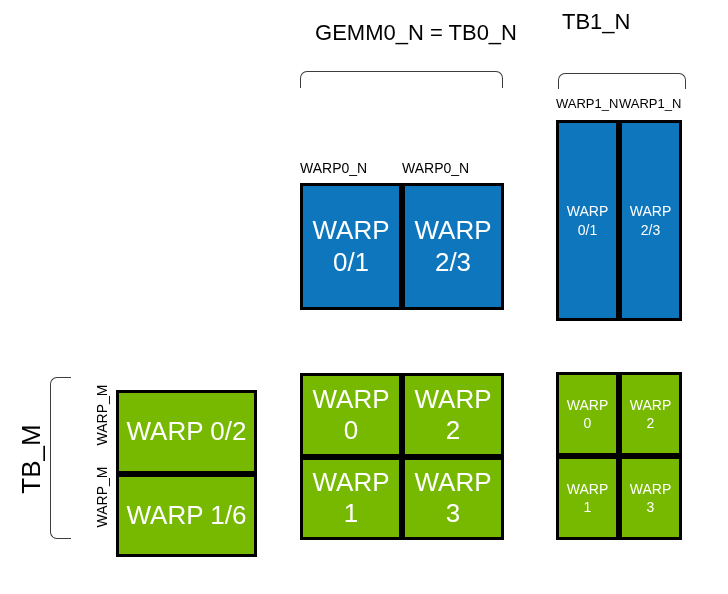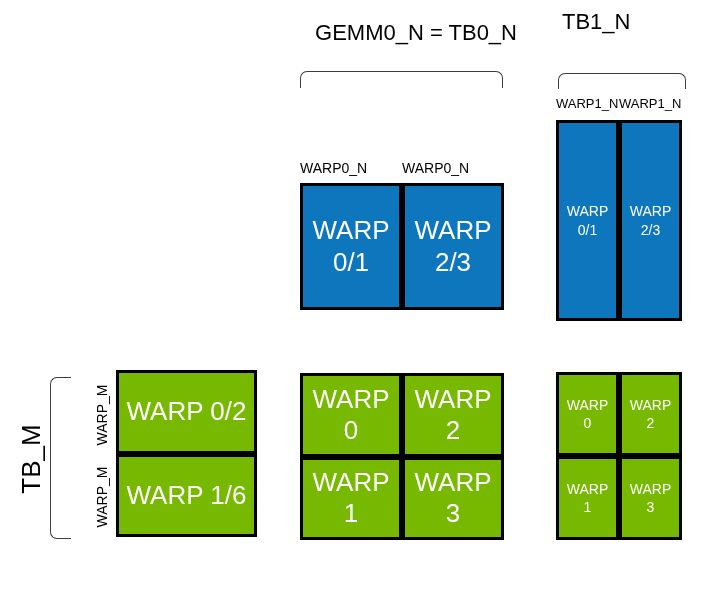--- a/index.html
+++ b/index.html
@@ -117,21 +117,21 @@
     </div>
   </div>
 
   <div class="abs rot" style="left:31px; top:459px; font-size:26px;">TB_M</div>
 
   <div class="abs bracket-left" style="left:50px; top:377px; width:20px; height:160px;"></div>
 
   <div class="abs rot" style="left:102px; top:415px; font-size:14px;">WARP_M</div>
   <div class="abs rot" style="left:102px; top:497px; font-size:14px;">WARP_M</div>
 
-  <div class="abs box-col" style="left:116px; top:370px; width:141px; height:167px;">
+  <div class="abs box-col" style="left:116px; top:390px; width:141px; height:167px;">
     <div class="cell green big-text" style="flex:1;">
       <span>WARP 0/2</span>
     </div>
     <div class="cell green big-text" style="flex:1;">
       <span>WARP 1/6</span>
     </div>
   </div>
 
 </div>
 

